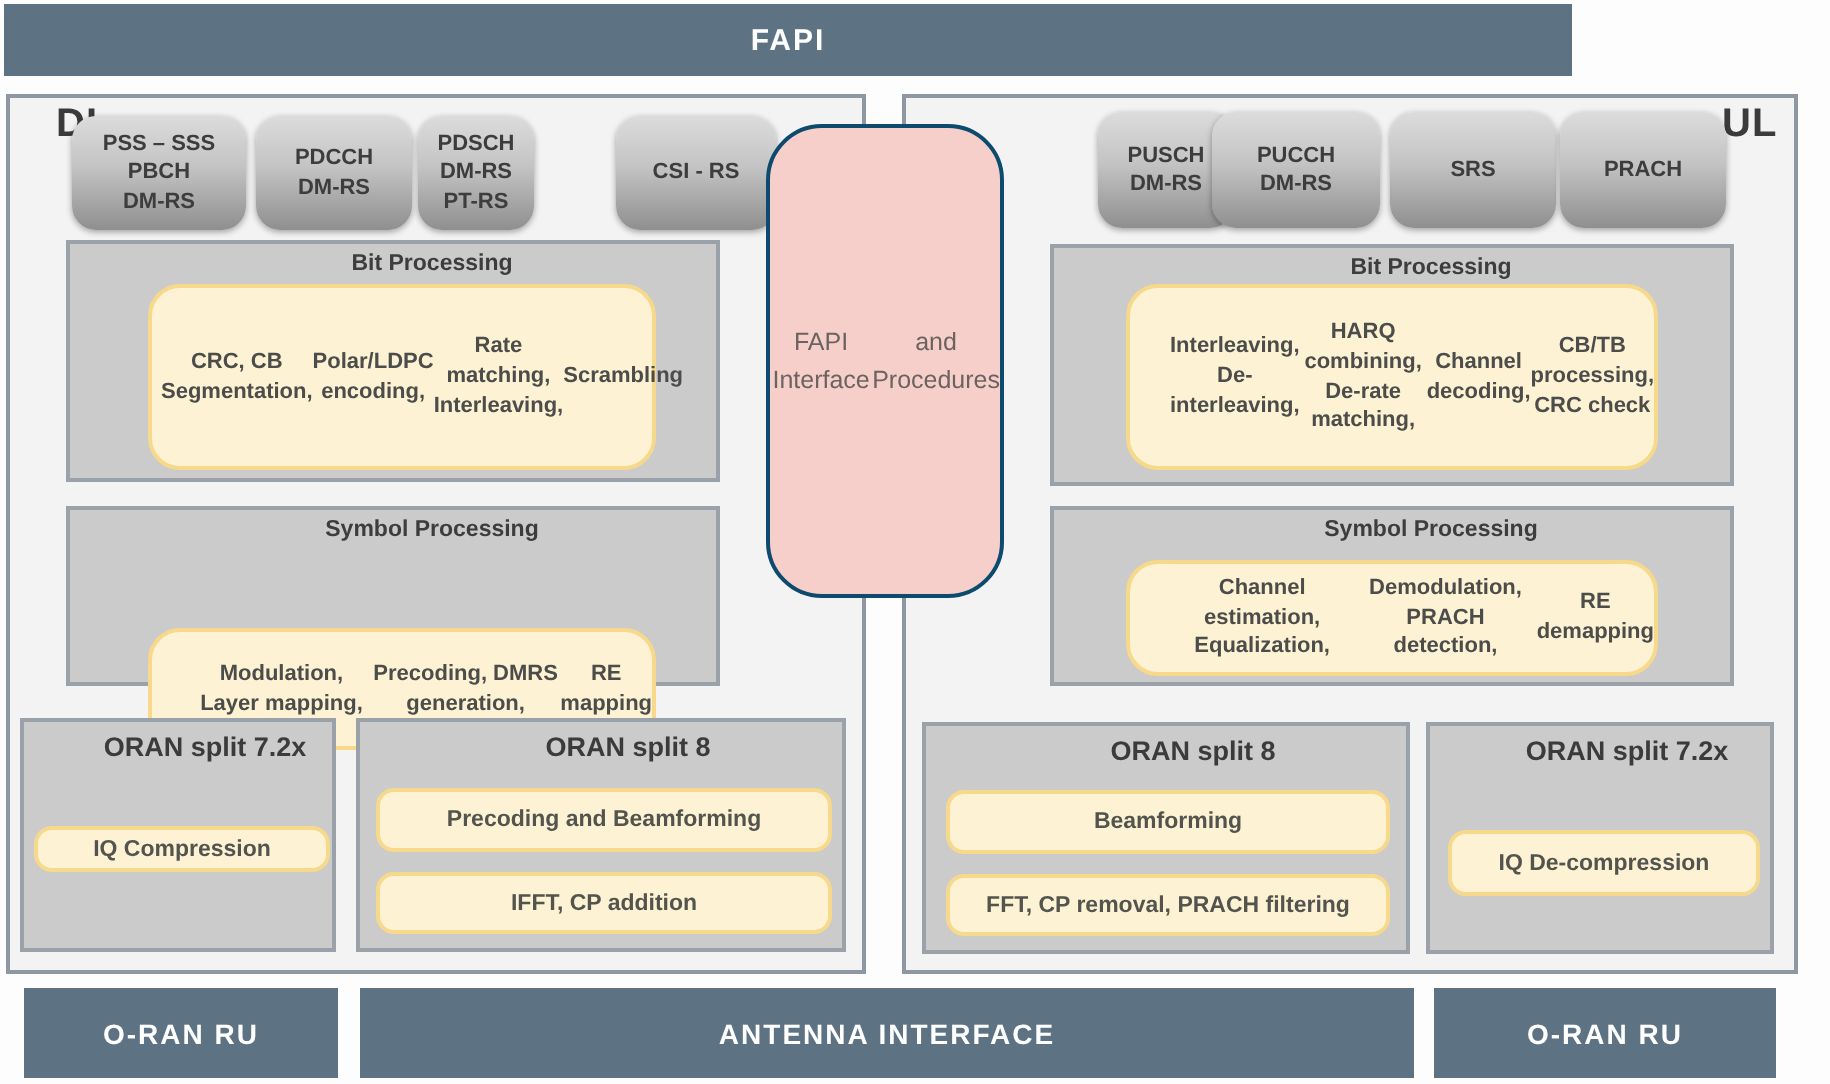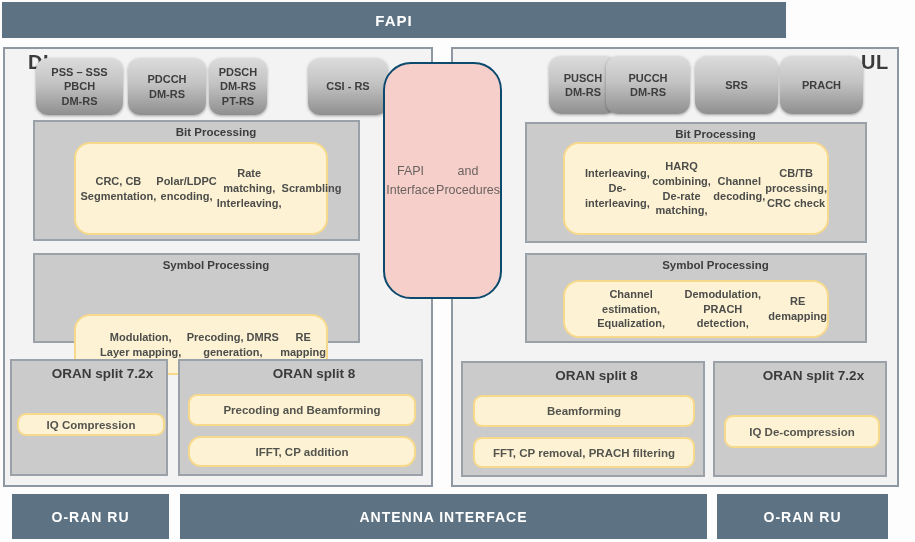--- a/index.html
+++ b/index.html
@@ -130,21 +130,21 @@
   </div>
 
   <div class="abs oran" style="left:10px;top:359px;width:158px;height:117px;">
     <span class="oran-title">ORAN split 7.2x</span>
     <div class="pill" style="left:5px;top:52px;width:148px;height:23px;">IQ Compression</div>
   </div>
 
   <div class="abs oran" style="left:178px;top:359px;width:245px;height:117px;">
     <span class="oran-title">ORAN split 8</span>
     <div class="pill" style="left:8px;top:33px;width:228px;height:32px;">Precoding and Beamforming</div>
-    <div class="pill" style="left:8px;top:75px;width:228px;height:31px;border-radius:13px;">IFFT, CP addition</div>
+    <div class="pill" style="left:8px;top:75px;width:228px;height:31px;">IFFT, CP addition</div>
   </div>
 
   <div class="abs oran" style="left:461px;top:361px;width:244px;height:116px;">
     <span class="oran-title">ORAN split 8</span>
     <div class="pill" style="left:10px;top:32px;width:222px;height:32px;">Beamforming</div>
     <div class="pill" style="left:10px;top:74px;width:222px;height:31px;">FFT, CP removal, PRACH filtering</div>
   </div>
 
   <div class="abs oran" style="left:713px;top:361px;width:174px;height:116px;">
     <span class="oran-title">ORAN split 7.2x</span>

